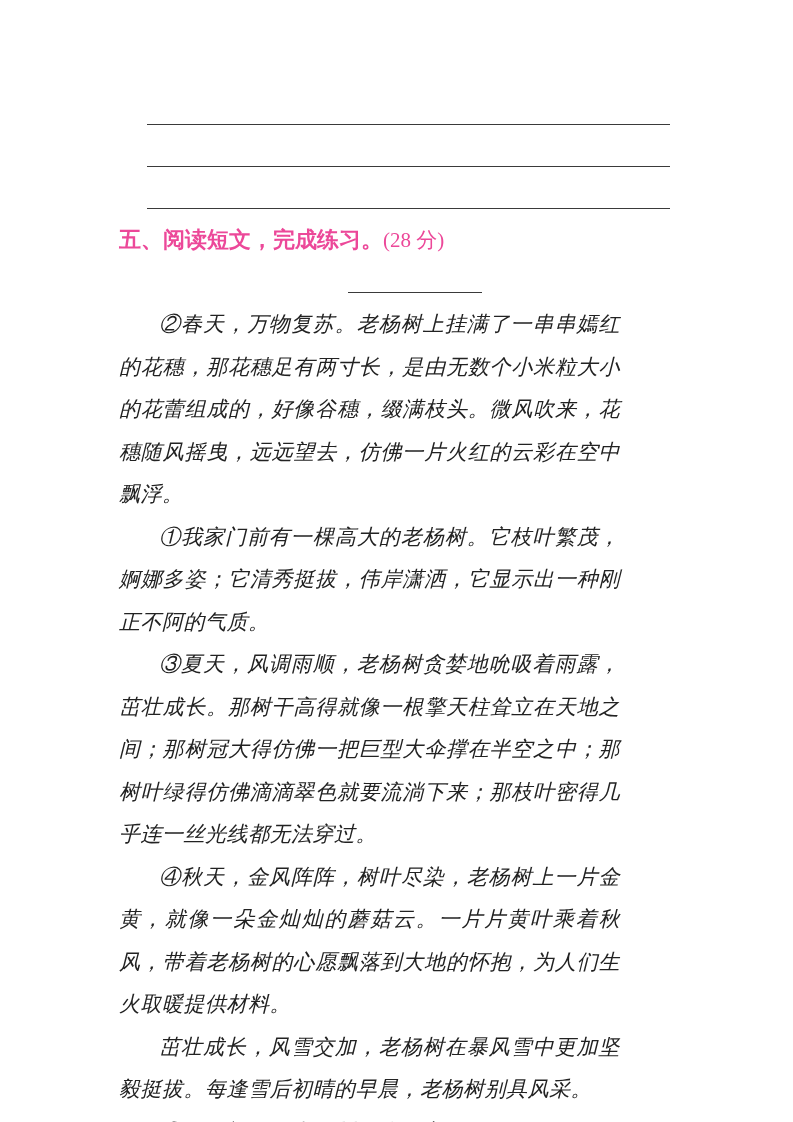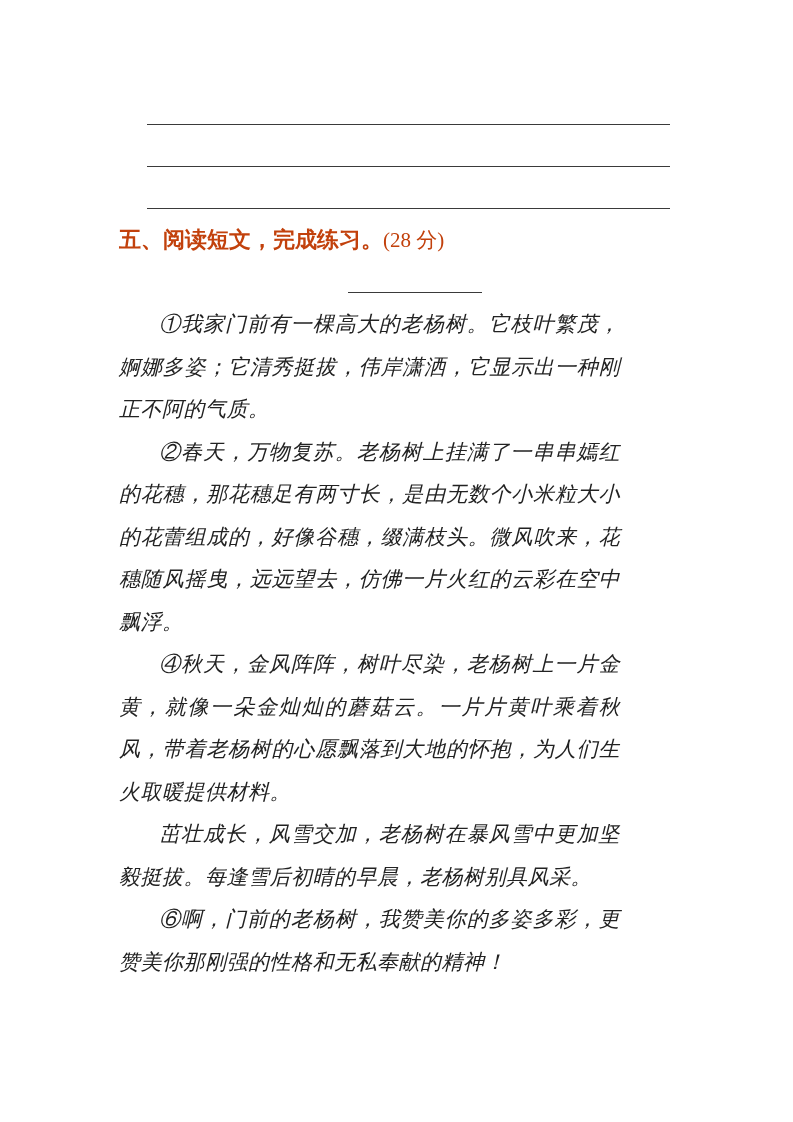--- a/index.html
+++ b/index.html
@@ -30,21 +30,21 @@
 
   
   .section-heading {
     position: absolute;
     top: 226px;
     left: 119px;
     font-family: "Liberation Sans", "DejaVu Sans", sans-serif;
     font-weight: bold;
     font-size: 22px;
     line-height: 28px;
-    color: #c2410c;
+    color: #ec4899;
     white-space: nowrap;
     text-align: center;
   }
   .section-heading .score {
     font-family: "Liberation Serif", "DejaVu Serif", serif;
     font-weight: normal;
     font-size: 21px;
   }
 
   
@@ -84,20 +84,21 @@
   <div class="answer-line l2"></div>
   <div class="answer-line l3"></div>
 
   <div class="section-heading">
     <span>五、阅读短文，完成练习。</span><span class="score">(28 分)</span>
   </div>
 
   <div class="passage-title-line"></div>
 
   <div class="passage">
+    <p>②春天，万物复苏。老杨树上挂满了一串串嫣红的花穗，那花穗足有两寸长，是由无数个小米粒大小的花蕾组成的，好像谷穗，缀满枝头。微风吹来，花穗随风摇曳，远远望去，仿佛一片火红的云彩在空中飘浮。</p>
     <p>①我家门前有一棵高大的老杨树。它枝叶繁茂，婀娜多姿；它清秀挺拔，伟岸潇洒，它显示出一种刚正不阿的气质。</p>
-    <p>②春天，万物复苏。老杨树上挂满了一串串嫣红的花穗，那花穗足有两寸长，是由无数个小米粒大小的花蕾组成的，好像谷穗，缀满枝头。微风吹来，花穗随风摇曳，远远望去，仿佛一片火红的云彩在空中飘浮。</p>
+    <p>③夏天，风调雨顺，老杨树贪婪地吮吸着雨露，茁壮成长。那树干高得就像一根擎天柱耸立在天地之间；那树冠大得仿佛一把巨型大伞撑在半空之中；那树叶绿得仿佛滴滴翠色就要流淌下来；那枝叶密得几乎连一丝光线都无法穿过。</p>
     <p>④秋天，金风阵阵，树叶尽染，老杨树上一片金黄，就像一朵金灿灿的蘑菇云。一片片黄叶乘着秋风，带着老杨树的心愿飘落到大地的怀抱，为人们生火取暖提供材料。</p>
     <p>茁壮成长，风雪交加，老杨树在暴风雪中更加坚毅挺拔。每逢雪后初晴的早晨，老杨树别具风采。</p>
     <p>⑥啊，门前的老杨树，我赞美你的多姿多彩，更赞美你那刚强的性格和无私奉献的精神！</p>
   </div>
 
 </div>
 
 </body></html>

